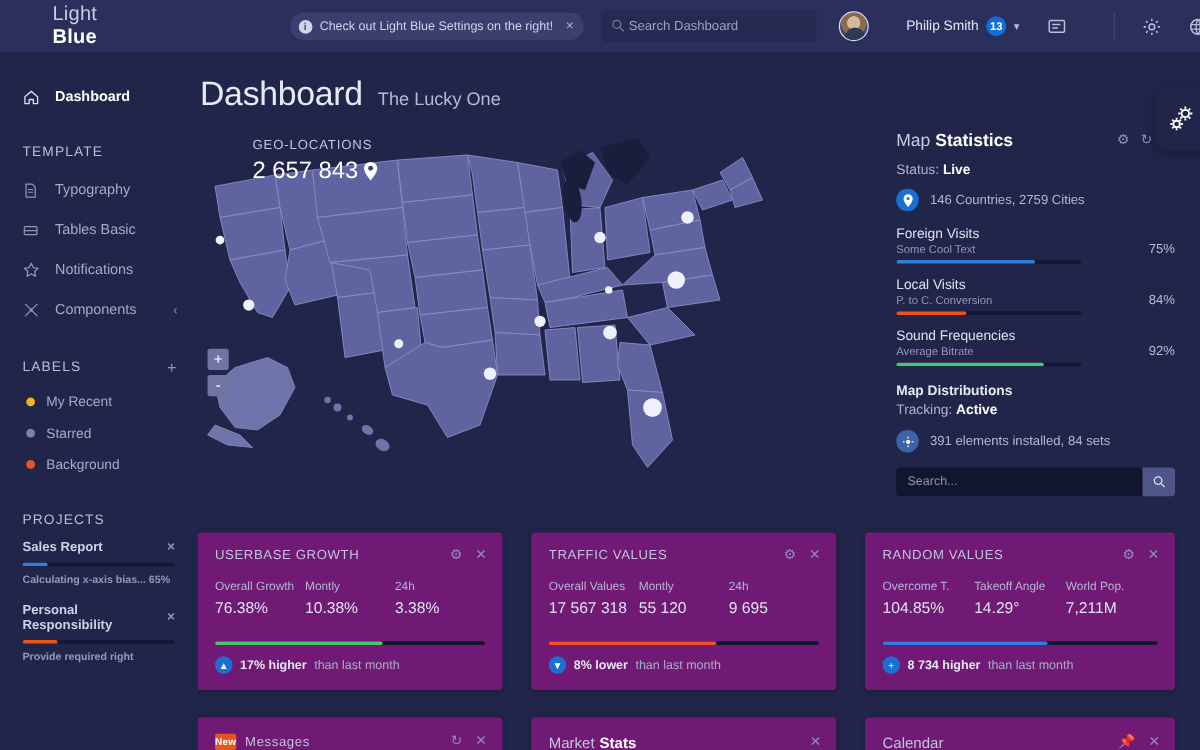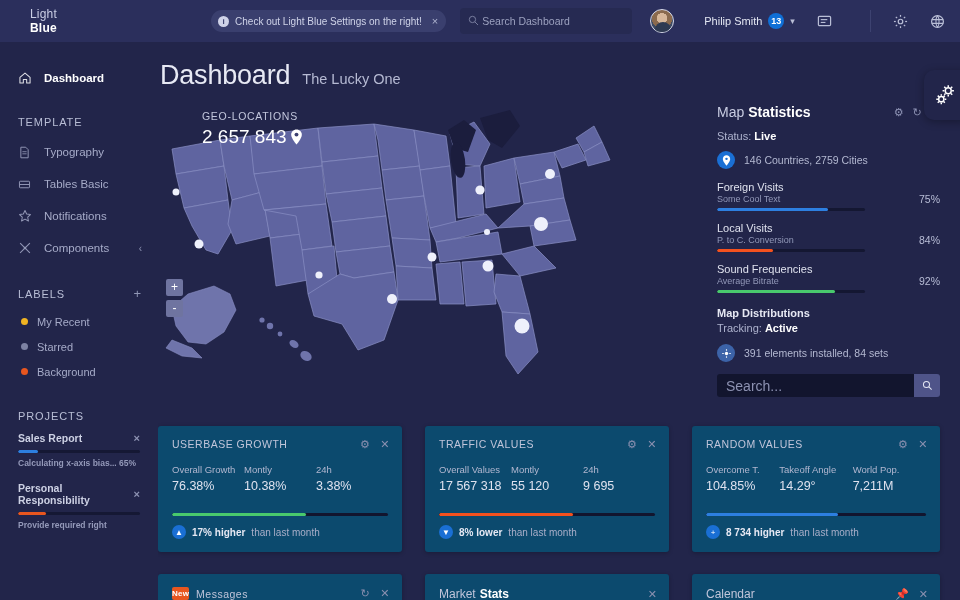--- a/index.html
+++ b/index.html
@@ -14,22 +14,22 @@
   #app { position: relative; width: 960px; height: 600px; overflow: hidden; }
 
   
   #header {
     position: absolute; top: 0; left: 0; width: 960px; height: 42px;
     background: #2b2f5c;
     display: flex; align-items: center;
     z-index: 40;
   }
   .brand {
-    width: 158px; padding-left: 30px;
-    font-size: 12px; color: #e8eaf4; letter-spacing: .2px;
+    width: 158px; padding-left: 42px;
+    font-size: 16px; color: #e8eaf4; letter-spacing: .2px;
   }
   .brand .b-light { font-weight: 400; color: #c9cde4; }
   .brand .b-bold { font-weight: 700; color: #ffffff; }
 
   .notice-pill {
     display: flex; align-items: center; gap: 6px;
     height: 22px; padding: 0 8px 0 7px;
     background: #3a3f6e; border-radius: 11px;
     font-size: 10px; color: #cfd3e8; white-space: nowrap;
     margin-left: 154px;
@@ -154,31 +154,31 @@
   .metric .m-name { font-size: 11px; color: #dfe2ee; }
   .metric .m-sub { font-size: 9px; color: #9298b8; margin: 1px 0 4px; }
   .metric .m-pct { position: absolute; right: 0; top: 12px; font-size: 10.5px; color: #b8bdd6; }
   .track { height: 3px; background: #141732; border-radius: 2px; width: 148px; overflow: hidden; }
   .track > i { display: block; height: 100%; border-radius: 2px; }
 
   .dist-title { font-size: 11px; font-weight: 700; color: #e6e8f3; margin: 14px 0 3px; }
   .searchbox { display: flex; margin-top: 10px; height: 23px; }
   .searchbox input {
     flex: 1; background: #12152e; border: none; outline: none; border-radius: 3px 0 0 3px;
-    font-family: "Liberation Sans", sans-serif; font-size: 14px; color: #c4c8dd; padding-left: 9px;
+    font-family: "Liberation Sans", sans-serif; font-size: 10px; color: #c4c8dd; padding-left: 9px;
   }
   .searchbox input::placeholder { color: #8d92b2; }
   .searchbox button {
     width: 26px; background: #4f5489; border: none; border-radius: 0 3px 3px 0; cursor: pointer;
     display: flex; align-items: center; justify-content: center;
   }
 
   
   .card {
-    position: absolute; background: #0c4a6e; border-radius: 3px;
+    position: absolute; background: #701a75; border-radius: 3px;
     box-shadow: 0 1px 4px rgba(0,0,0,.25);
   }
   .card-head {
     display: flex; align-items: center; padding: 12px 12px 0 14px;
     font-size: 10.5px; letter-spacing: .5px; color: #c1c5da;
   }
   .card-head .acts { margin-left: auto; display: flex; gap: 10px; color: #878ca e; }
   .card-head .acts span { color: #8b90b0; cursor: pointer; font-size: 11px; line-height: 1; }
 
   .stat-cols { display: flex; padding: 14px 14px 0; }

